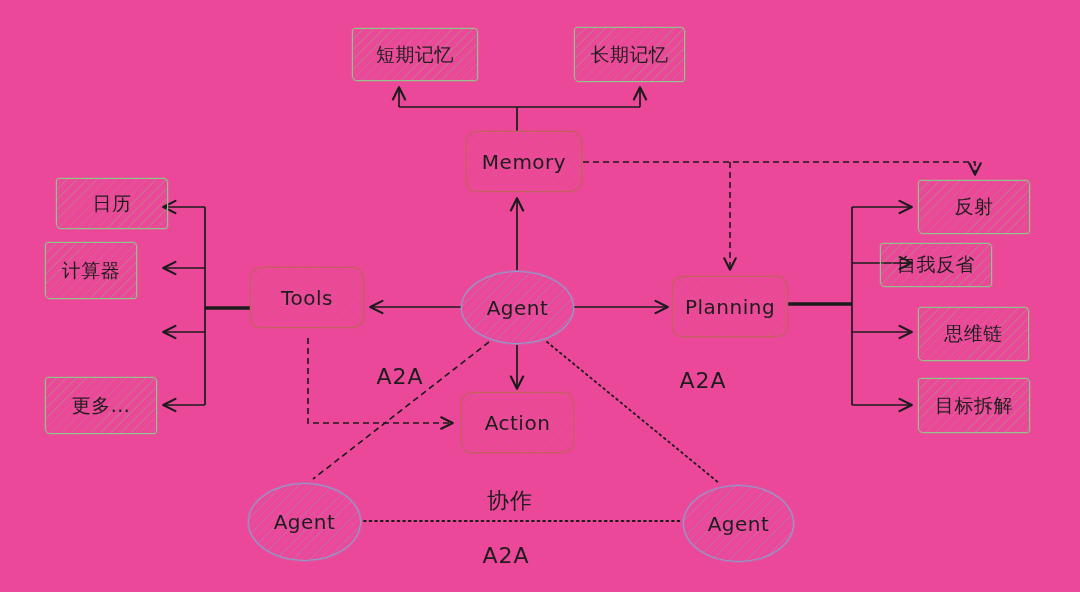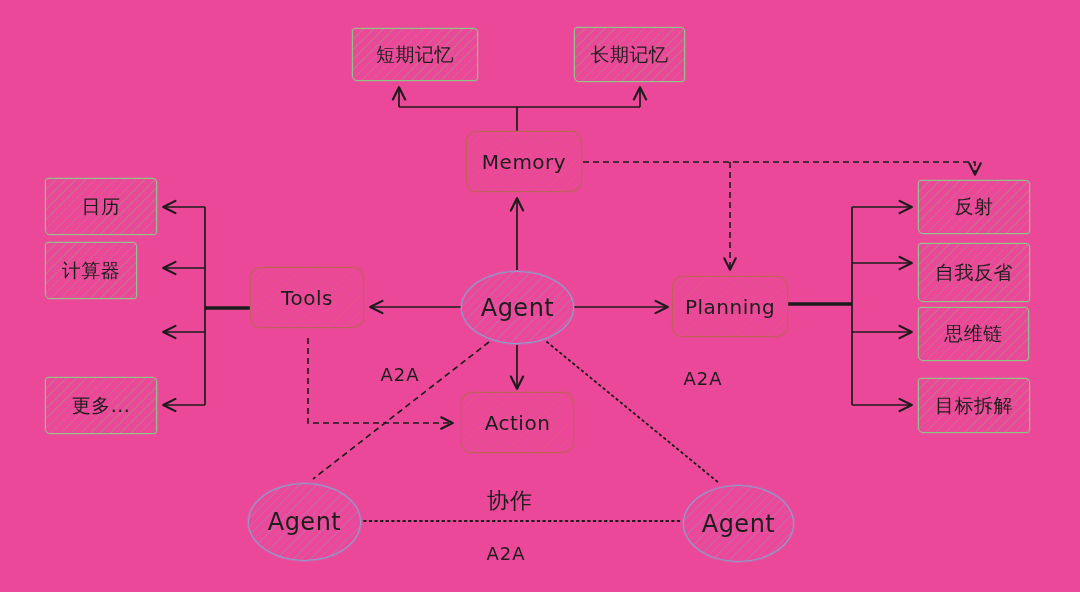--- a/index.html
+++ b/index.html
@@ -16,26 +16,26 @@
     border:1.6px solid #94c28c;border-radius:3px 4px 3px 5px;font-size:19px;
     background:repeating-linear-gradient(135deg, rgba(130,185,120,0.30) 0px, rgba(130,185,120,0.30) 1px, rgba(255,255,255,0) 1px, rgba(255,255,255,0) 7px);
     box-shadow:0 0 0 0.5px rgba(148,194,140,0.45);
   }
   .red-box{
     border:1.8px solid #c2615c;border-radius:12px 10px 14px 10px/10px 14px 10px 12px;font-size:20px;
     background:repeating-linear-gradient(135deg, rgba(205,110,105,0.26) 0px, rgba(205,110,105,0.26) 1px, rgba(255,255,255,0) 1px, rgba(255,255,255,0) 6px);
     box-shadow:0 0 0 1px rgba(194,97,92,0.25);
   }
   .blue-ellipse{
-    border:1.6px solid #87a3cf;border-radius:50%;font-size:24px;
+    border:1.6px solid #87a3cf;border-radius:50%;font-size:20px;
     background:repeating-linear-gradient(135deg, rgba(130,160,210,0.28) 0px, rgba(130,160,210,0.28) 1px, rgba(255,255,255,0) 1px, rgba(255,255,255,0) 6px);
     box-shadow:0 0 0 1px rgba(135,163,207,0.30);
   }
   .edge-label{
-    position:absolute;font-size:18px;letter-spacing:1px;text-align:center;width:70px;
+    position:absolute;font-size:22px;letter-spacing:1px;text-align:center;width:70px;
   }
 </style>
 </head>
 <body>
 
 <div class="canvas">
 
   <svg class="edges" viewBox="0 0 1080 592" xmlns="http://www.w3.org/2000/svg">
     <defs>
       <marker id="arrow" viewBox="0 0 10 10" refX="8.5" refY="5" markerWidth="9" markerHeight="9" orient="auto-start-reverse">
@@ -83,26 +83,26 @@
   <div class="node green-box" style="left:352px;top:28px;width:126px;height:53px">短期记忆</div>
   <div class="node green-box" style="left:574px;top:27px;width:111px;height:55px">长期记忆</div>
 
   <div class="node red-box" style="left:466px;top:131px;width:116px;height:61px">Memory</div>
   <div class="node red-box" style="left:250px;top:267px;width:114px;height:61px">Tools</div>
   <div class="node red-box" style="left:672px;top:276px;width:116px;height:61px">Planning</div>
   <div class="node red-box" style="left:461px;top:392px;width:113px;height:61px">Action</div>
 
   <div class="node blue-ellipse" style="left:461px;top:271px;width:113px;height:73px">Agent</div>
 
-  <div class="node green-box" style="left:45px;top:178px;width:112px;height:57px">日历</div>
+  <div class="node green-box" style="left:56px;top:178px;width:112px;height:51px">日历</div>
   <div class="node green-box" style="left:45px;top:242px;width:92px;height:57px">计算器</div>
   <div class="node green-box" style="left:45px;top:377px;width:112px;height:57px">更多...</div>
 
   <div class="node green-box" style="left:918px;top:180px;width:112px;height:54px">反射</div>
-  <div class="node green-box" style="left:918px;top:243px;width:112px;height:59px">自我反省</div>
+  <div class="node green-box" style="left:880px;top:243px;width:112px;height:44px">自我反省</div>
   <div class="node green-box" style="left:918px;top:307px;width:111px;height:54px">思维链</div>
   <div class="node green-box" style="left:918px;top:378px;width:112px;height:55px">目标拆解</div>
 
   <div class="node blue-ellipse" style="left:248px;top:483px;width:113px;height:78px">Agent</div>
   <div class="node blue-ellipse" style="left:683px;top:485px;width:111px;height:77px">Agent</div>
 
   <div class="edge-label" style="left:365px;top:364px">A2A</div>
   <div class="edge-label" style="left:668px;top:368px">A2A</div>
   <div class="edge-label" style="left:475px;top:486px;font-size:22px">协作</div>
   <div class="edge-label" style="left:471px;top:543px">A2A</div>

